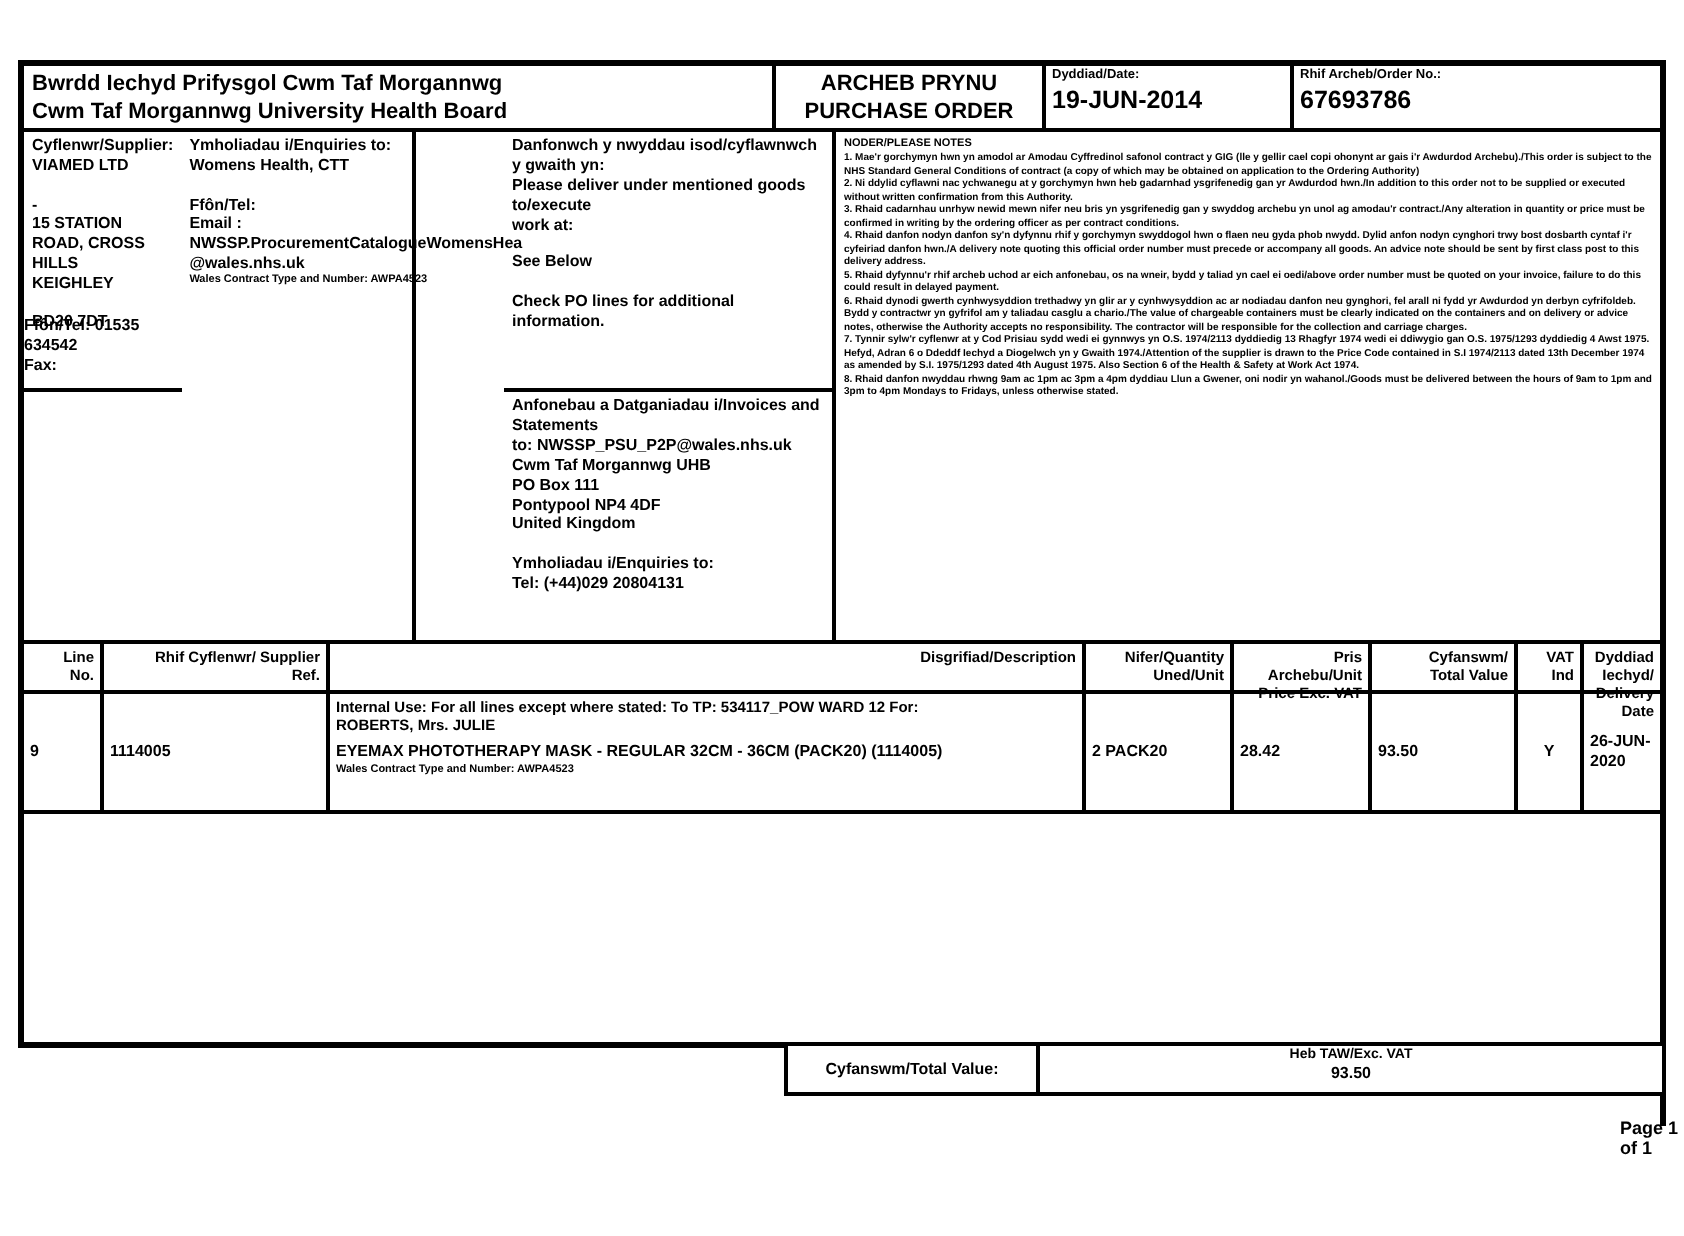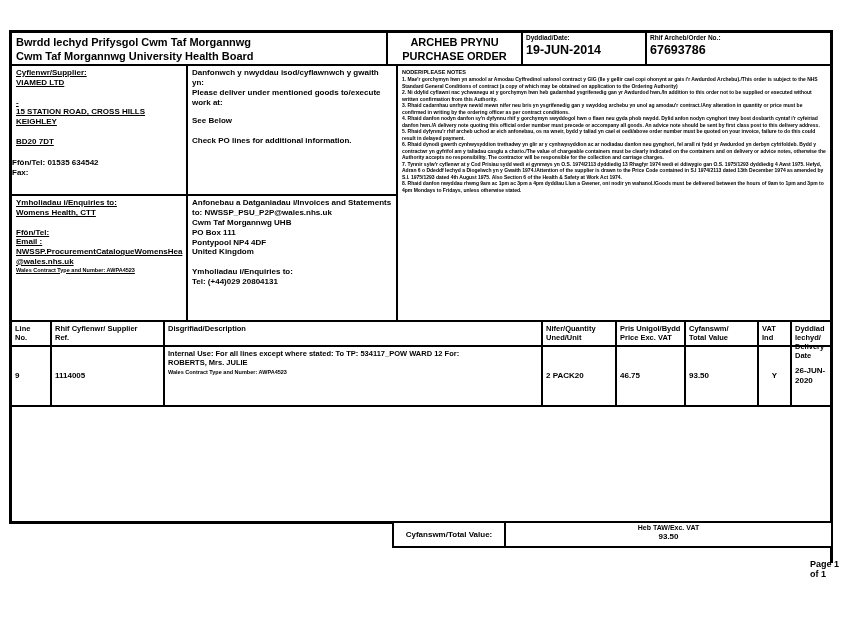--- a/index.html
+++ b/index.html
@@ -14,51 +14,51 @@
   .row-header { height: 33px; display: flex; border-bottom: 2px solid #000; }
   .cell-org   { width: 376px; border-right: 2px solid #000; padding: 2px 4px; font-size: 11px; line-height: 1.3; }
   .cell-title { width: 135px; border-right: 2px solid #000; padding: 2px 2px; font-size: 11px; line-height: 1.3; text-align: center; }
   .cell-date  { width: 124px; border-right: 2px solid #000; padding: 1px 3px; }
   .cell-order { flex: 1; padding: 1px 3px; }
   .mini-label { font-size: 6.5px; line-height: 1.2; }
   .big-value  { font-size: 12.5px; line-height: 1.2; margin-top: 1px; }
 
   
   .row-info { height: 256px; display: flex; border-bottom: 2px solid #000; }
-  .col-left { width: 176px; border-right: 2px solid #000; display: flex; flex-direction: column; text-decoration: underline; }
-  .col-mid  { width: 210px; border-right: 2px solid #000; display: flex; flex-direction: column; }
+  .col-left { width: 196px; border-right: 2px solid #000; display: flex; flex-direction: row; }
+  .col-mid  { width: 210px; border-right: 2px solid #000; display: flex; flex-direction: column; padding-left: 44px; }
   .col-notes{ flex: 1; padding: 3px 4px; }
   .box-top  { height: 130px; border-bottom: 2px solid #000; padding: 2px 4px; position: relative; }
   .box-bot  { flex: 1; padding: 2px 4px; }
   .lbl    { font-size: 8px; line-height: 1.25; }
   .body8  { font-size: 8px; line-height: 1.22; }
   .tiny   { font-size: 5.5px; line-height: 1.3; }
   .phone-block { position: absolute; left: 0; top: 92px; }
   .notes-title { font-size: 5.5px; line-height: 1.3; }
   .notes-line  { font-size: 5px; line-height: 1.3; }
 
   
-  .row-theader { height: 25px; display: flex; border-bottom: 2px solid #000; }
+  .row-theader { height: 25px; display: flex; border-bottom: 2px solid #000; text-align: right; }
   .row-item    { height: 60px; display: flex; border-bottom: 2px solid #000; }
   .row-empty   { flex: 1; }
   .tc { border-right: 2px solid #000; padding: 2px 3px; font-size: 7.5px; line-height: 1.2; }
   .tc:last-child { border-right: none; }
   .w-line { width: 40px; }  .w-ref { width: 113px; } .w-desc { width: 378px; }
   .w-qty  { width: 74px; }  .w-price { width: 69px; } .w-total { width: 73px; }
   .w-vat  { width: 33px; }  .w-date { flex: 1; }
   .vcenter { display: flex; flex-direction: column; justify-content: center; }
   .cell-val { font-size: 8px; }
   .desc-internal { font-size: 7.5px; line-height: 1.25; }
   .desc-item { font-size: 8px; line-height: 1.25; margin-top: 3px; }
   .desc-contract { font-size: 5.5px; margin-top: 1px; }
 
   
   .totals { position: absolute; left: 392px; top: 521px; width: 441px; height: 27px;
             border: 2px solid #000; display: flex; background: #fff; }
-  .totals-label { width: 112px; border-right: 2px solid #000; display: flex; align-items: center;
+  .totals-label { width: 126px; border-right: 2px solid #000; display: flex; align-items: center;
                   justify-content: center; font-size: 8px; }
   .totals-value { flex: 1; text-align: center; padding-top: 1px; }
   .totals-vat   { font-size: 7px; line-height: 1.2; }
   .totals-num   { font-size: 8px; line-height: 1.2; }
   .edge-line { position: absolute; left: 830px; top: 547px; width: 3px; height: 16px; background: #000; }
   .footer { position: absolute; left: 766px; top: 559px; font-size: 9px; padding-left: 44px; }
 </style>
 </head>
 <body>
 
@@ -147,47 +147,48 @@
     </div>
 
     <div class="row-theader">
       <div class="tc w-line pre">Line
 No.</div>
       <div class="tc w-ref pre">Rhif Cyflenwr/ Supplier
 Ref.</div>
       <div class="tc w-desc pre">Disgrifiad/Description</div>
       <div class="tc w-qty pre">Nifer/Quantity
 Uned/Unit</div>
-      <div class="tc w-price pre">Pris Unigol/Bydd
+      <div class="tc w-price pre">Pris Archebu/Unit
 Price Exc. VAT</div>
       <div class="tc w-total pre">Cyfanswm/
 Total Value</div>
       <div class="tc w-vat pre">VAT
 Ind</div>
       <div class="tc w-date pre">Dyddiad Iechyd/
 Delivery Date</div>
     </div>
 
     <div class="row-item">
       <div class="tc w-line vcenter">
         <span class="cell-val">9</span>
       </div>
       <div class="tc w-ref vcenter">
         <span class="cell-val">1114005</span>
       </div>
       <div class="tc w-desc">
         <div class="desc-internal pre">Internal Use: For all lines except where stated: To TP: 534117_POW WARD 12 For:
 ROBERTS, Mrs. JULIE</div>
+        <div class="desc-item">EYEMAX PHOTOTHERAPY MASK - REGULAR 32CM - 36CM (PACK20) (1114005)</div>
         <div class="desc-contract">Wales Contract Type and Number:  AWPA4523</div>
       </div>
       <div class="tc w-qty vcenter">
         <span class="cell-val">2 PACK20</span>
       </div>
       <div class="tc w-price vcenter">
-        <span class="cell-val">46.75</span>
+        <span class="cell-val">28.42</span>
       </div>
       <div class="tc w-total vcenter">
         <span class="cell-val">93.50</span>
       </div>
       <div class="tc w-vat vcenter" style="align-items:center;">
         <span class="cell-val">Y</span>
       </div>
       <div class="tc w-date vcenter">
         <span class="cell-val">26-JUN-2020</span>
       </div>

